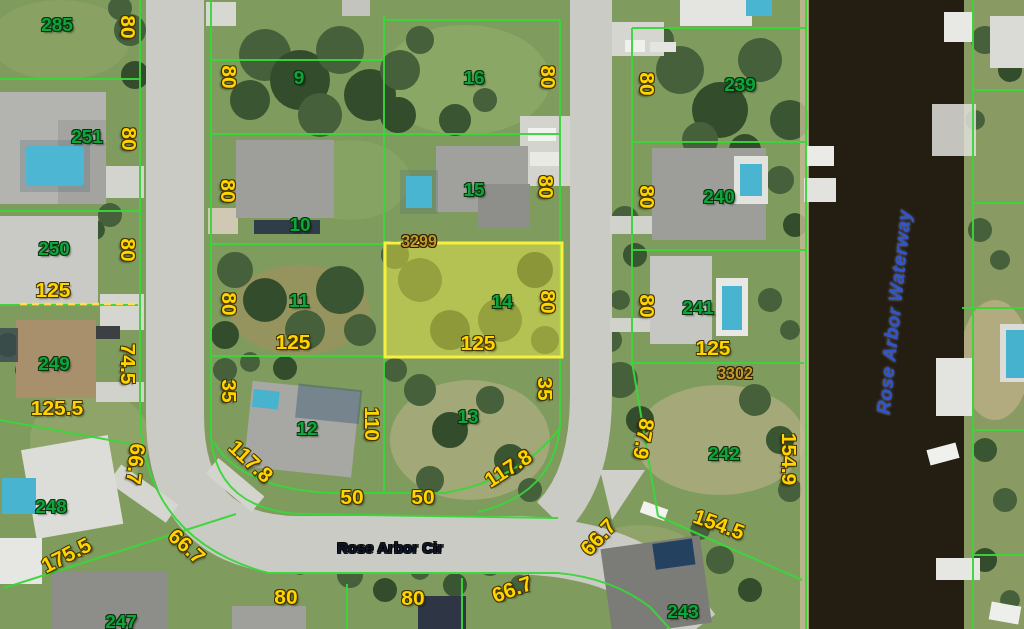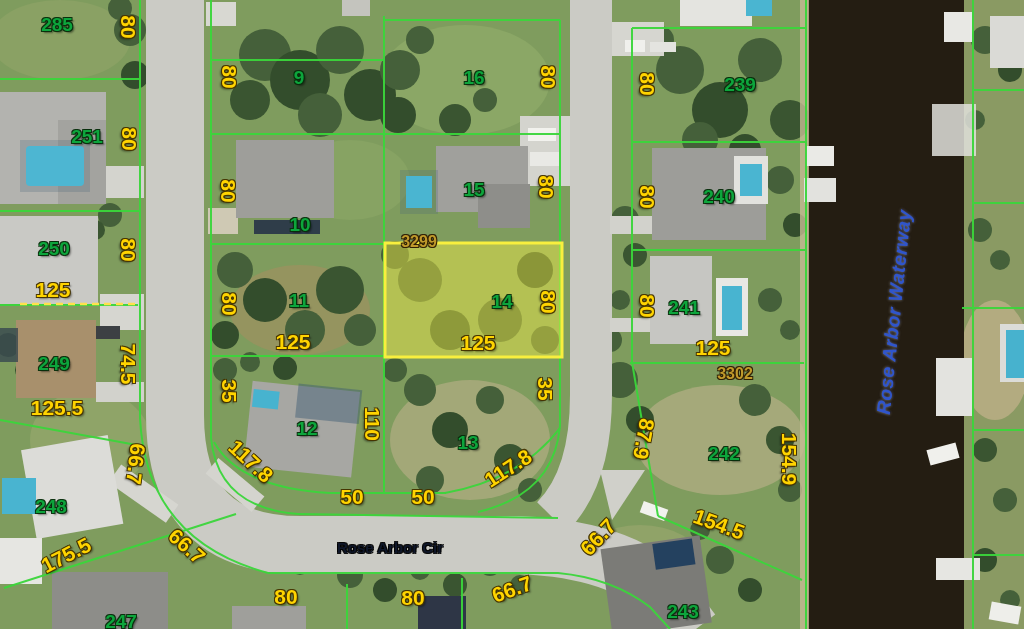--- a/index.html
+++ b/index.html
@@ -289,27 +289,27 @@
   <span class="map-label lot-num" style="left: 57px; top: 24px; transform: translate(-50%, -50%);">285</span>
       <span class="map-label lot-num" style="left: 48px; top: 136px; transform: translate(-50%, -50%); margin-left: 39px;">251</span>
       <span class="map-label lot-num" style="left: 54px; top: 248px; transform: translate(-50%, -50%);">250</span>
       <span class="map-label lot-num" style="left: 54px; top: 363px; transform: translate(-50%, -50%);">249</span>
       <span class="map-label lot-num" style="left: 51px; top: 506px; transform: translate(-50%, -50%);">248</span>
       <span class="map-label lot-num" style="left: 121px; top: 621px; transform: translate(-50%, -50%);">247</span>
       <span class="map-label lot-num" style="left: 299px; top: 77px; transform: translate(-50%, -50%);">9</span>
       <span class="map-label lot-num" style="left: 300px; top: 188px; transform: translate(-50%, -50%); margin-top: 36px;">10</span>
       <span class="map-label lot-num" style="left: 299px; top: 300px; transform: translate(-50%, -50%);">11</span>
       <span class="map-label lot-num" style="left: 307px; top: 428px; transform: translate(-50%, -50%);">12</span>
-      <span class="map-label lot-num" style="left: 468px; top: 442px; transform: translate(-50%, -50%); text-align: right;">13</span>
+      <span class="map-label lot-num" style="left: 468px; top: 416px; transform: translate(-50%, -50%); text-align: right;">13</span>
       <span class="map-label lot-num" style="left: 502px; top: 301px; transform: translate(-50%, -50%);">14</span>
       <span class="map-label lot-num" style="left: 474px; top: 189px; transform: translate(-50%, -50%);">15</span>
       <span class="map-label lot-num" style="left: 474px; top: 77px; transform: translate(-50%, -50%);">16</span>
       <span class="map-label lot-num" style="left: 740px; top: 84px; transform: translate(-50%, -50%);">239</span>
       <span class="map-label lot-num" style="left: 719px; top: 196px; transform: translate(-50%, -50%);">240</span>
-      <span class="map-label lot-num" style="left: 684px; top: 307px; transform: translate(-50%, -50%);">241</span>
+      <span class="map-label lot-num" style="left: 698px; top: 307px; transform: translate(-50%, -50%);">241</span>
       <span class="map-label lot-num" style="left: 724px; top: 453px; transform: translate(-50%, -50%);">242</span>
       <span class="map-label lot-num" style="left: 683px; top: 611px; transform: translate(-50%, -50%);">243</span>
       <span class="map-label dim" style="left: 128px; top: 27px; transform: translate(-50%, -50%) rotate(90deg);">80</span>
       <span class="map-label dim" style="left: 129px; top: 139px; transform: translate(-50%, -50%) rotate(90deg);">80</span>
       <span class="map-label dim" style="left: 128px; top: 250px; transform: translate(-50%, -50%) rotate(90deg);">80</span>
       <span class="map-label dim" style="left: 53px; top: 289px; transform: translate(-50%, -50%);">125</span>
       <span class="map-label dim" style="left: 128px; top: 364px; transform: translate(-50%, -50%) rotate(90deg);">74.5</span>
       <span class="map-label dim" style="left: 57px; top: 407px; transform: translate(-50%, -50%);">125.5</span>
       <span class="map-label dim" style="left: 136px; top: 464px; transform: translate(-50%, -50%) rotate(97deg);">66.7</span>
       <span class="map-label dim" style="left: 66px; top: 555px; transform: translate(-50%, -50%) rotate(-27deg);">175.5</span>

